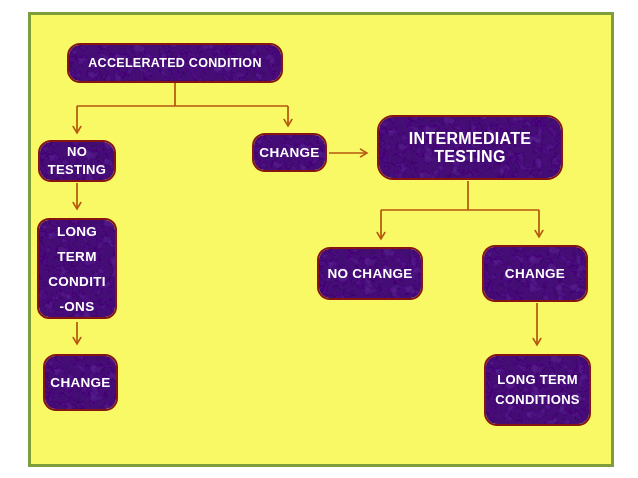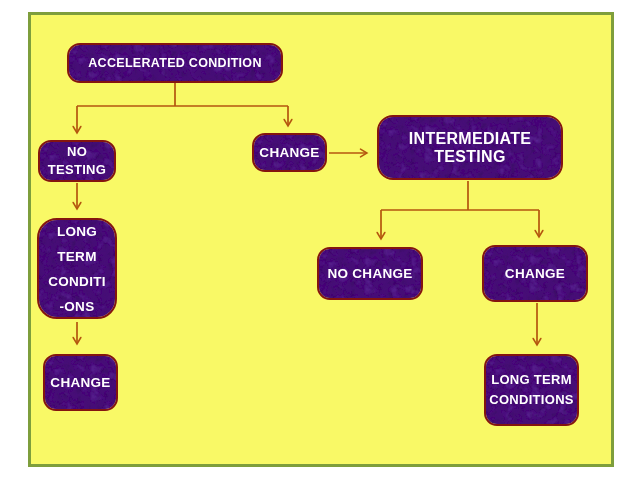--- a/index.html
+++ b/index.html
@@ -22,25 +22,25 @@
     display:flex;align-items:center;justify-content:center;
     color:#ffffff;font-weight:bold;text-align:center;
     letter-spacing:0.3px;
   }
   .node .tex{position:absolute;left:0;top:0;width:100%;height:100%;}
   .node .lbl{position:relative;z-index:1;white-space:pre-line;}
   .n-accelerated{left:67px;top:43px;width:216px;height:40px;font-size:12.5px;}
   .n-no-change-left{left:38px;top:140px;width:78px;height:42px;font-size:13px;line-height:18px;}
   .n-change-mid{left:252px;top:133px;width:75px;height:39px;font-size:13.5px;}
   .n-intermediate{left:377px;top:115px;width:186px;height:65px;font-size:16px;border-radius:16px;}
-  .n-long-term-left{left:37px;top:218px;width:80px;height:101px;font-size:13.5px;line-height:25px;border-radius:20px;}
+  .n-long-term-left{left:37px;top:218px;width:80px;height:101px;font-size:13.5px;line-height:25px;border-radius:12px;}
   .n-change-bottom-left{left:43px;top:354px;width:75px;height:57px;font-size:13.5px;}
   .n-no-change-right{left:317px;top:247px;width:106px;height:53px;font-size:13.5px;}
   .n-change-right{left:482px;top:245px;width:106px;height:57px;font-size:13.5px;}
-  .n-long-term-right{left:484px;top:354px;width:95px;height:72px;font-size:13px;line-height:20px;}
+  .n-long-term-right{left:484px;top:354px;width:107px;height:72px;font-size:13px;line-height:20px;}
 </style>
 </head>
 <body>
 
 <svg width="0" height="0" style="position:absolute" aria-hidden="true">
   <defs>
     <filter id="mottle" x="-2%" y="-2%" width="104%" height="104%">
       <feTurbulence type="fractalNoise" baseFrequency="0.16" numOctaves="4" seed="7" result="n"></feTurbulence>
       <feColorMatrix in="n" type="luminanceToAlpha" result="na"></feColorMatrix>
       <feComponentTransfer in="na" result="darkA">

